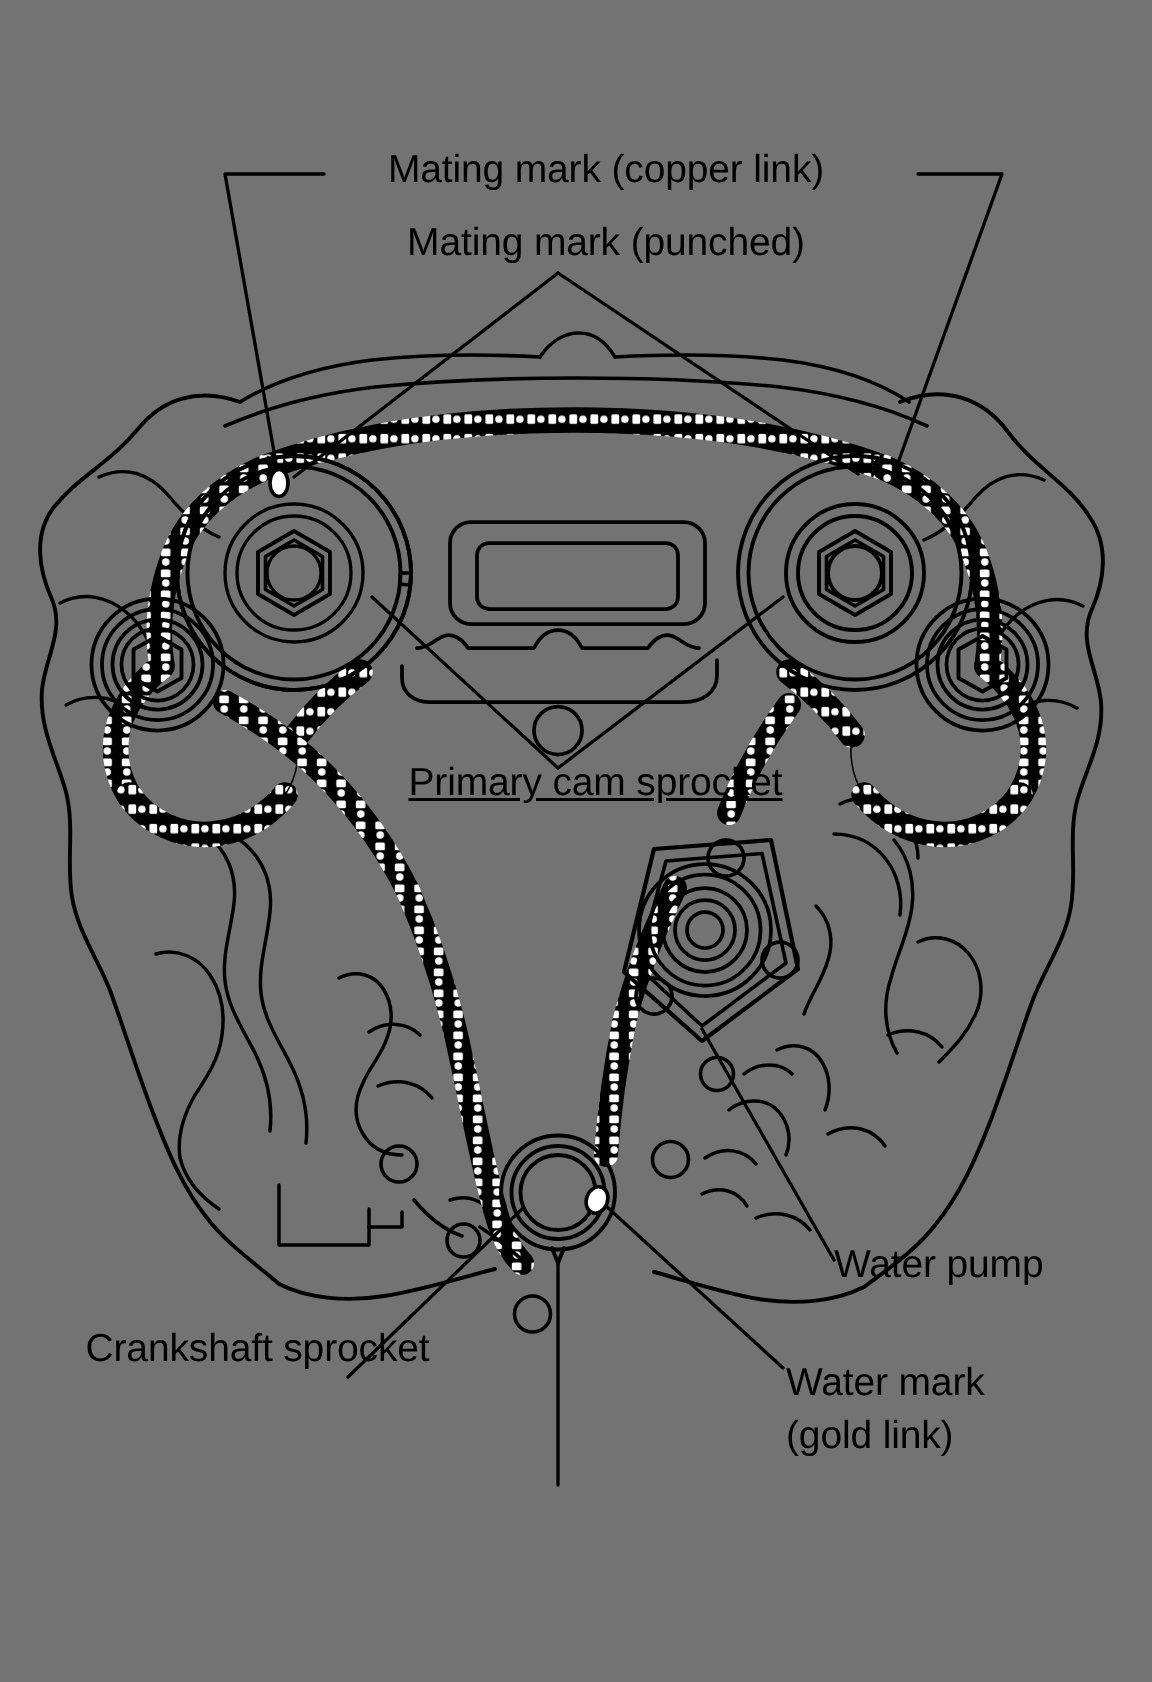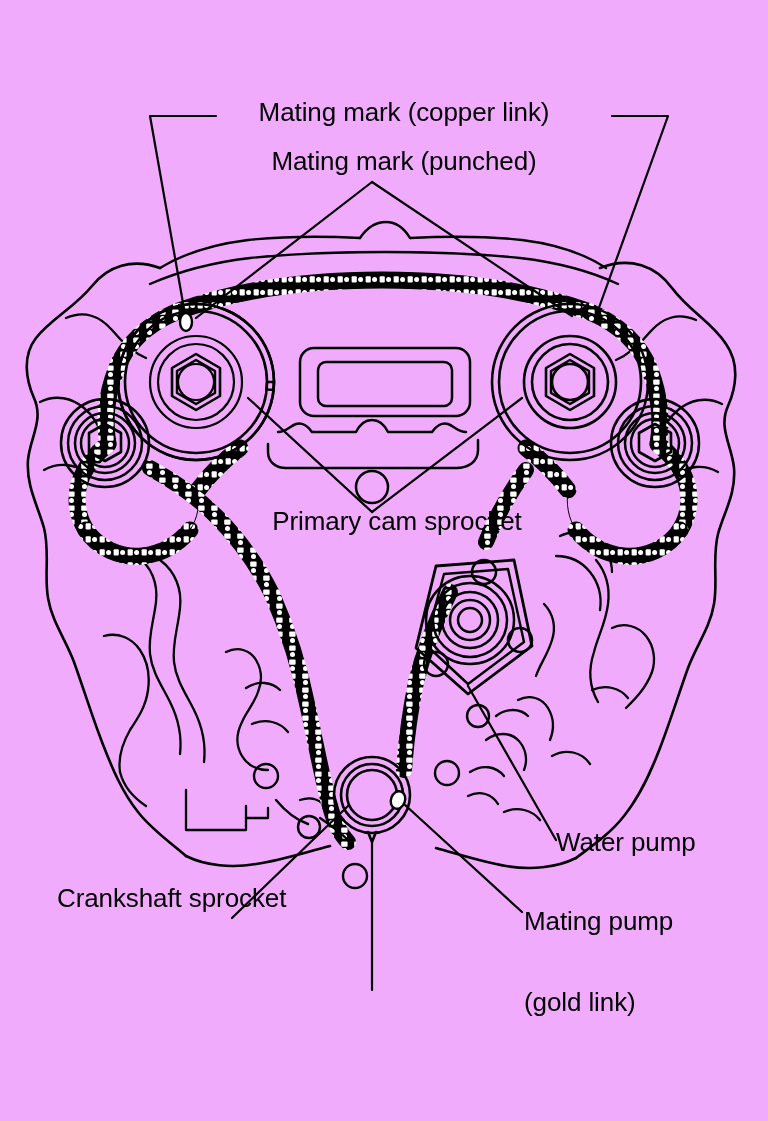--- a/index.html
+++ b/index.html
@@ -2,21 +2,21 @@
 <html><head>
 <meta charset="utf-8">
 <title>Timing Chain Diagram</title>
 <style>
   html,body{margin:0;padding:0;background:#fff;}
   body{
     width:768px;height:1121px;
     font-family:"Liberation Sans", sans-serif;
     color:#000;overflow:hidden;position:relative;
   }
-  #stage{position:relative;width:768px;height:1121px;background:#f0abfc;}
+  #stage{position:relative;width:768px;height:1121px;background:#737373;}
   #art{position:absolute;left:0;top:0;width:768px;height:1121px;}
   .lbl{
     position:absolute;
     font-family:"Liberation Sans", sans-serif;
     color:#000;
     white-space:nowrap;
     line-height:1.04;
     letter-spacing:-0.1px;
   }
   .lbl.c{transform:translateX(-50%);text-align:center;}
@@ -274,24 +274,24 @@
         <ellipse cx="398" cy="800" rx="7" ry="9" fill="#fff" transform="rotate(20 398 800)"></ellipse>
       </g>
 
     </g>
   </svg>
 
   <div class="lbl c s-26" style="left:404px;top:99px;">Mating mark (copper link)</div>
 
   <div class="lbl c s-26" style="left:404px;top:148px;text-align:right;">Mating mark (punched)</div>
 
-  <div class="lbl c s-26" style="left:397px;top:508px;">Primary cam sprocket</div>
+  <div class="lbl c s-26" style="left:397px;top:508px;text-decoration:underline;">Primary cam sprocket</div>
 
   <div class="lbl l s-26" style="left:556px;top:829px;">Water pump</div>
 
   <div class="lbl l s-26" style="left:57px;top:885px;">Crankshaft sprocket</div>
 
-  <div class="lbl l s-26" style="left:524px;top:908px;">Mating pump</div>
-
-  <div class="lbl l s-26" style="left:524px;top:943px;margin-top:46px;">(gold link)</div>
+  <div class="lbl l s-26" style="left:524px;top:908px;">Water mark</div>
+
+  <div class="lbl l s-26" style="left:524px;top:943px;">(gold link)</div>
 
 
 </div>
 
 </body></html>

